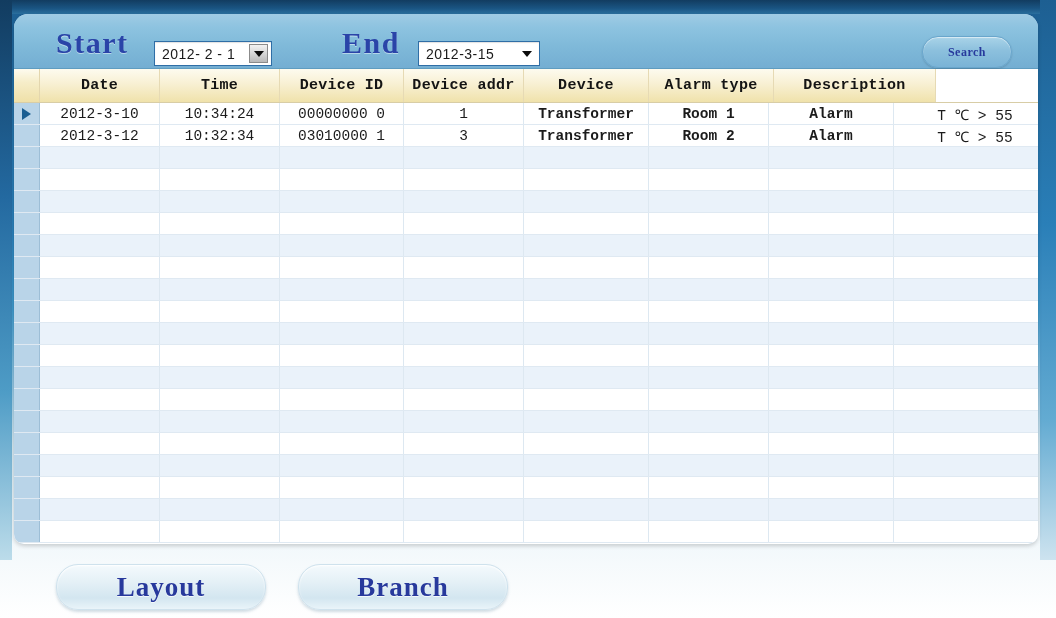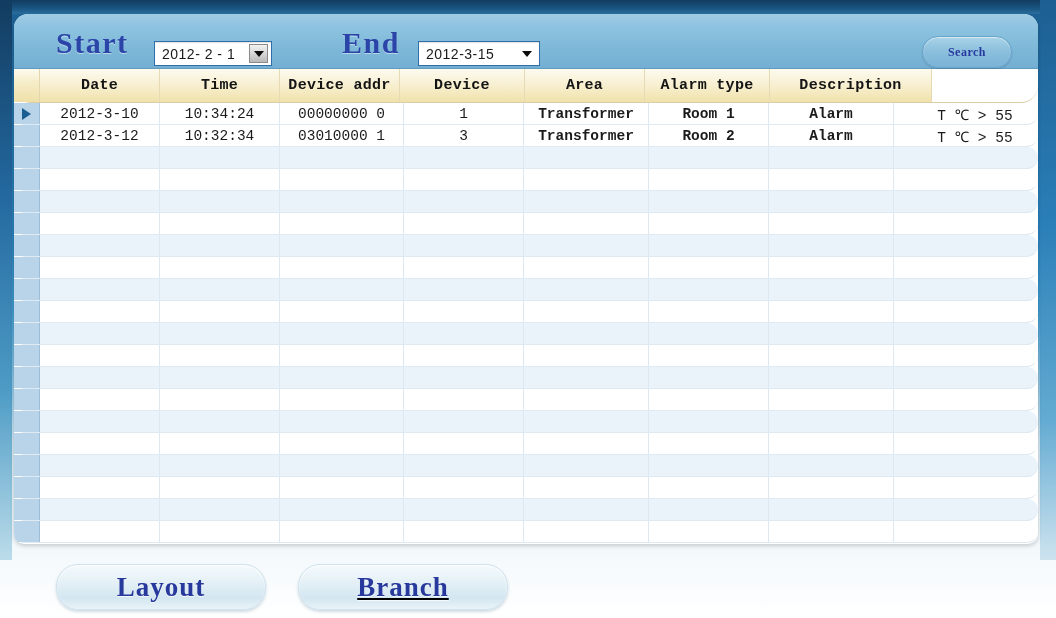--- a/index.html
+++ b/index.html
@@ -153,21 +153,20 @@
     position: relative;
     height: 476px;
     background: #ffffff;
     overflow: hidden;
   }
   .row {
     display: flex;
     height: 22px;
     box-sizing: border-box;
     border-bottom: 1px solid #dfe9f2;
-    border-radius: 17px;
   }
   .gutter {
     width: 26px;
     flex: none;
     background: #b9d4e8;
     border-right: 1px solid #9dbed6;
     box-sizing: border-box;
     display: flex;
     align-items: center;
     justify-content: center;
@@ -245,21 +244,21 @@
   }
   .navbtn span {
     font-family: "Liberation Serif", serif;
     font-size: 27px;
     font-weight: bold;
     color: #27399c;
     letter-spacing: 1px;
     text-shadow: 0 1px 0 rgba(255,255,255,.7);
   }
   #btn-layout   { left: 56px;  width: 208px; }
-  #btn-branch   { left: 298px; width: 208px; text-decoration: underline; }
+  #btn-branch   { left: 298px; width: 208px; }
   #btn-soe      { left: 540px; width: 212px; }
   #btn-software { left: 786px; width: 210px; }
 </style>
 </head>
 <body>
 
 <div id="app">
 
   <div id="topband"></div>
   <div id="leftband"></div>
@@ -291,23 +290,23 @@
         <span>Search</span>
       </div>
     </div>
 
     <div id="grid">
 
       <div class="row" id="headrow">
         <div class="gutter"></div>
         <div class="cell c0">Date</div>
         <div class="cell c1">Time</div>
+        <div class="cell c2">Device ID</div>
         <div class="cell c3">Device addr</div>
         <div class="cell c4">Device</div>
-        <div class="cell c5">Area</div>
         <div class="cell c6">Alarm type</div>
         <div class="cell c7">Description</div>
       </div>
 
       <div class="row white">
         <div class="gutter">
           <div class="sel-arrow"></div>
         </div>
         <div class="cell c0">2012-3-10</div>
         <div class="cell c1">10:34:24</div>

